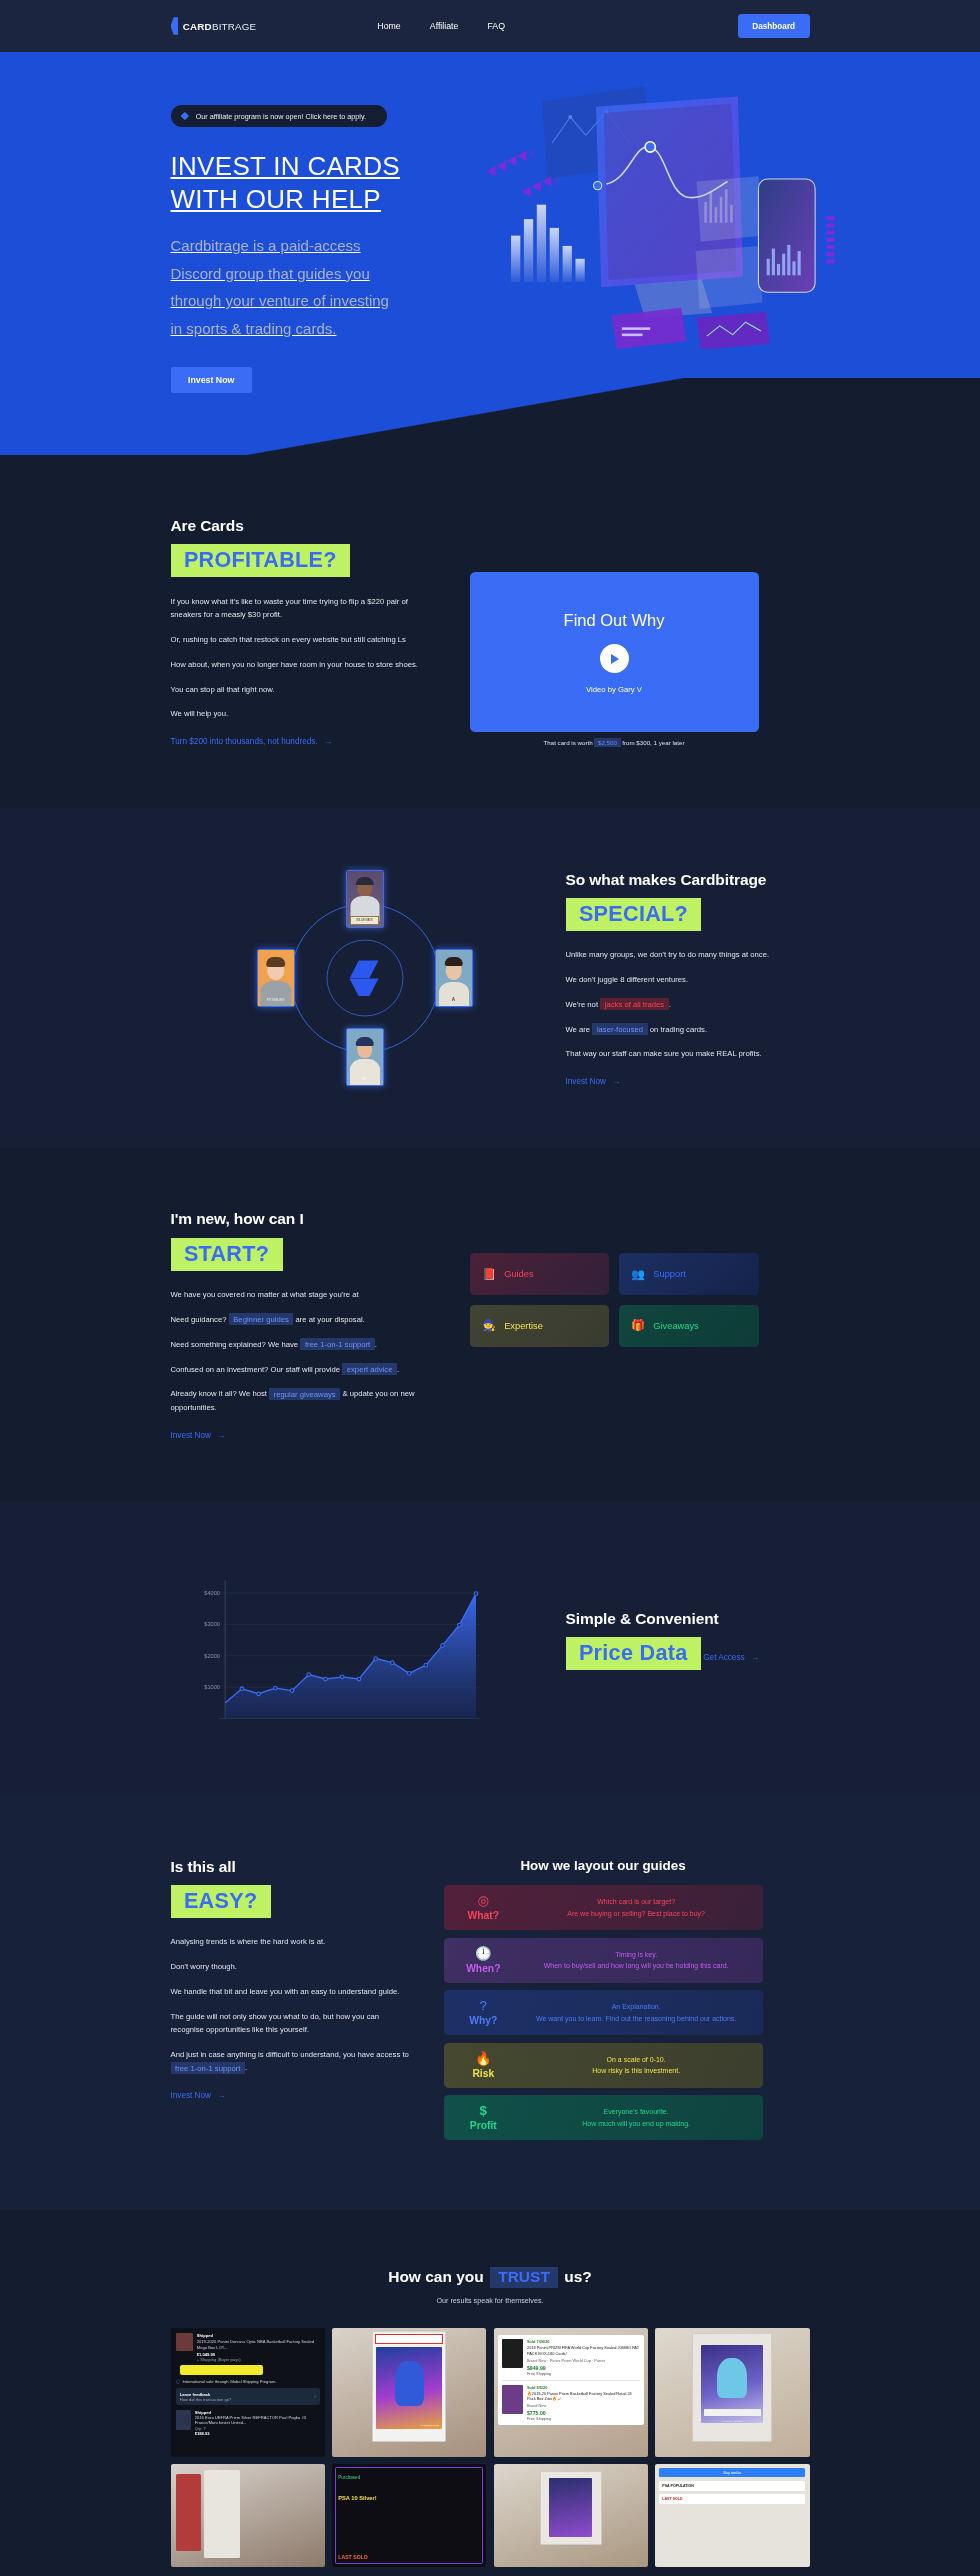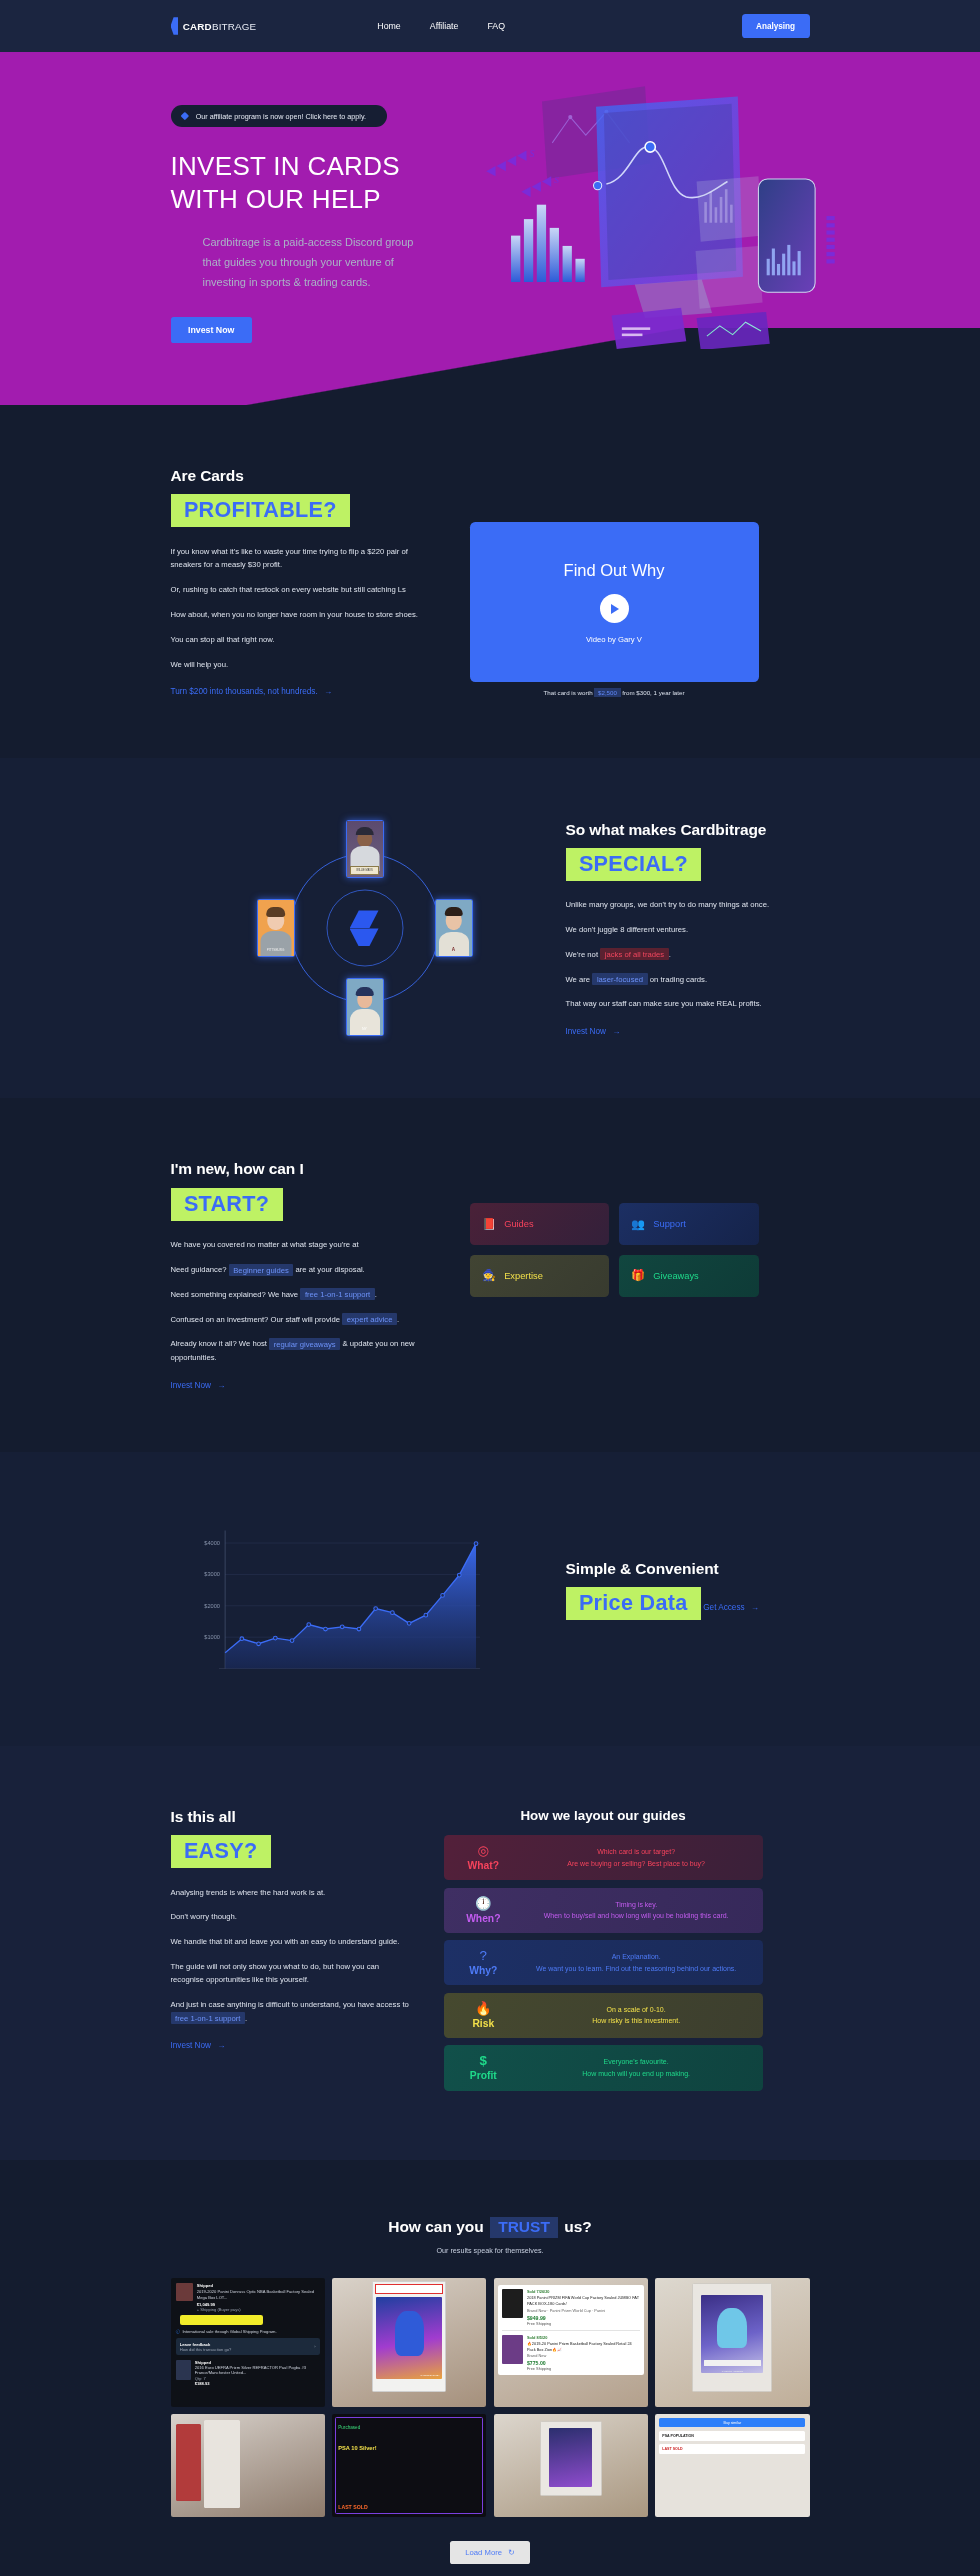--- a/index.html
+++ b/index.html
@@ -36,22 +36,23 @@
     color: #fff; text-decoration: none; font-size: 8.8px; font-weight: 500;
   }
   .btn-dash {
     margin-left: auto; background: #3b6cf6; color: #fff; border: none;
     padding: 7.2px 14.4px; border-radius: 3.6px; font-size: 8.2px; font-weight: 600;
     font-family: inherit; cursor: pointer;
   }
 
   
   .hero {
-    position: relative; background: #a21caf; padding-top: 39px; padding-bottom: 62px;
+    position: relative; background: #1d4ed8; padding-top: 39px; padding-bottom: 62px;
     overflow: hidden;
+    text-decoration: underline;
   }
   .hero::after {
     content:""; position:absolute; left:0; right:0; bottom:0; height:77px;
     background: linear-gradient(170deg, transparent 48%, #141c2f 48.5%);
   }
   .hero-inner { width: 639px; margin: 0 auto; display: flex; position: relative; z-index: 2; }
   .hero-left { width: 289px; padding-top: 14.4px; }
   .pill {
     display: inline-flex; align-items: center; gap: 8.2px;
     background: #161e33; border-radius: 15.5px; padding: 6.2px 20.6px 6.2px 11.3px;
@@ -59,21 +60,21 @@
   }
   .pill .diamond {
     width: 5.7px; height: 5.7px; background: #3b6cf6; transform: rotate(45deg);
     border-radius: 1px; flex: none;
   }
   .hero h1 {
     font-size: 26px; line-height: 1.28; font-weight: 400; letter-spacing: 0.3px;
     margin-bottom: 15.5px; font-family: "Liberation Sans Narrow","Liberation Sans",sans-serif;
   }
   .hero p.lead {
-    color: #aab3c6; font-size: 11px; line-height: 1.85; max-width: 222px; margin-bottom: 24px; margin-left: 32px;
+    color: #aab3c6; font-size: 15px; line-height: 1.85; max-width: 222px; margin-bottom: 24px;
   }
   .btn-primary {
     background: #3b6cf6; color:#fff; border:none; padding: 8.2px 17.5px;
     border-radius: 2.6px; font-size: 8.8px; font-weight: 600; font-family: inherit; cursor: pointer;
   }
   .hero-art { position: absolute; right: -31px; top: -10.3px; width: 361px; height: 268px; }
 
   
   .sec { padding: 62px 0; position: relative; }
   .bg-a { background: #141c2f; }
@@ -205,21 +206,21 @@
           <div class="bar t"></div>
             <div class="bar b"></div>
         </div>
         <div class="logo-text"><span class="b">CARD</span><span class="n">BITRAGE</span></div>
       </div>
       <nav class="nav">
         <a href="#">Home</a>
         <a href="#">Affiliate</a>
         <a href="#">FAQ</a>
       </nav>
-      <button class="btn-dash">Analysing</button>
+      <button class="btn-dash">Dashboard</button>
     </div>
   </header>
 
   <section class="hero">
     <div class="hero-inner">
       <div class="hero-left">
         <div class="pill">
           <span class="diamond"></span>
           <span>Our affiliate program is now open! Click here to apply.</span>
         </div>

